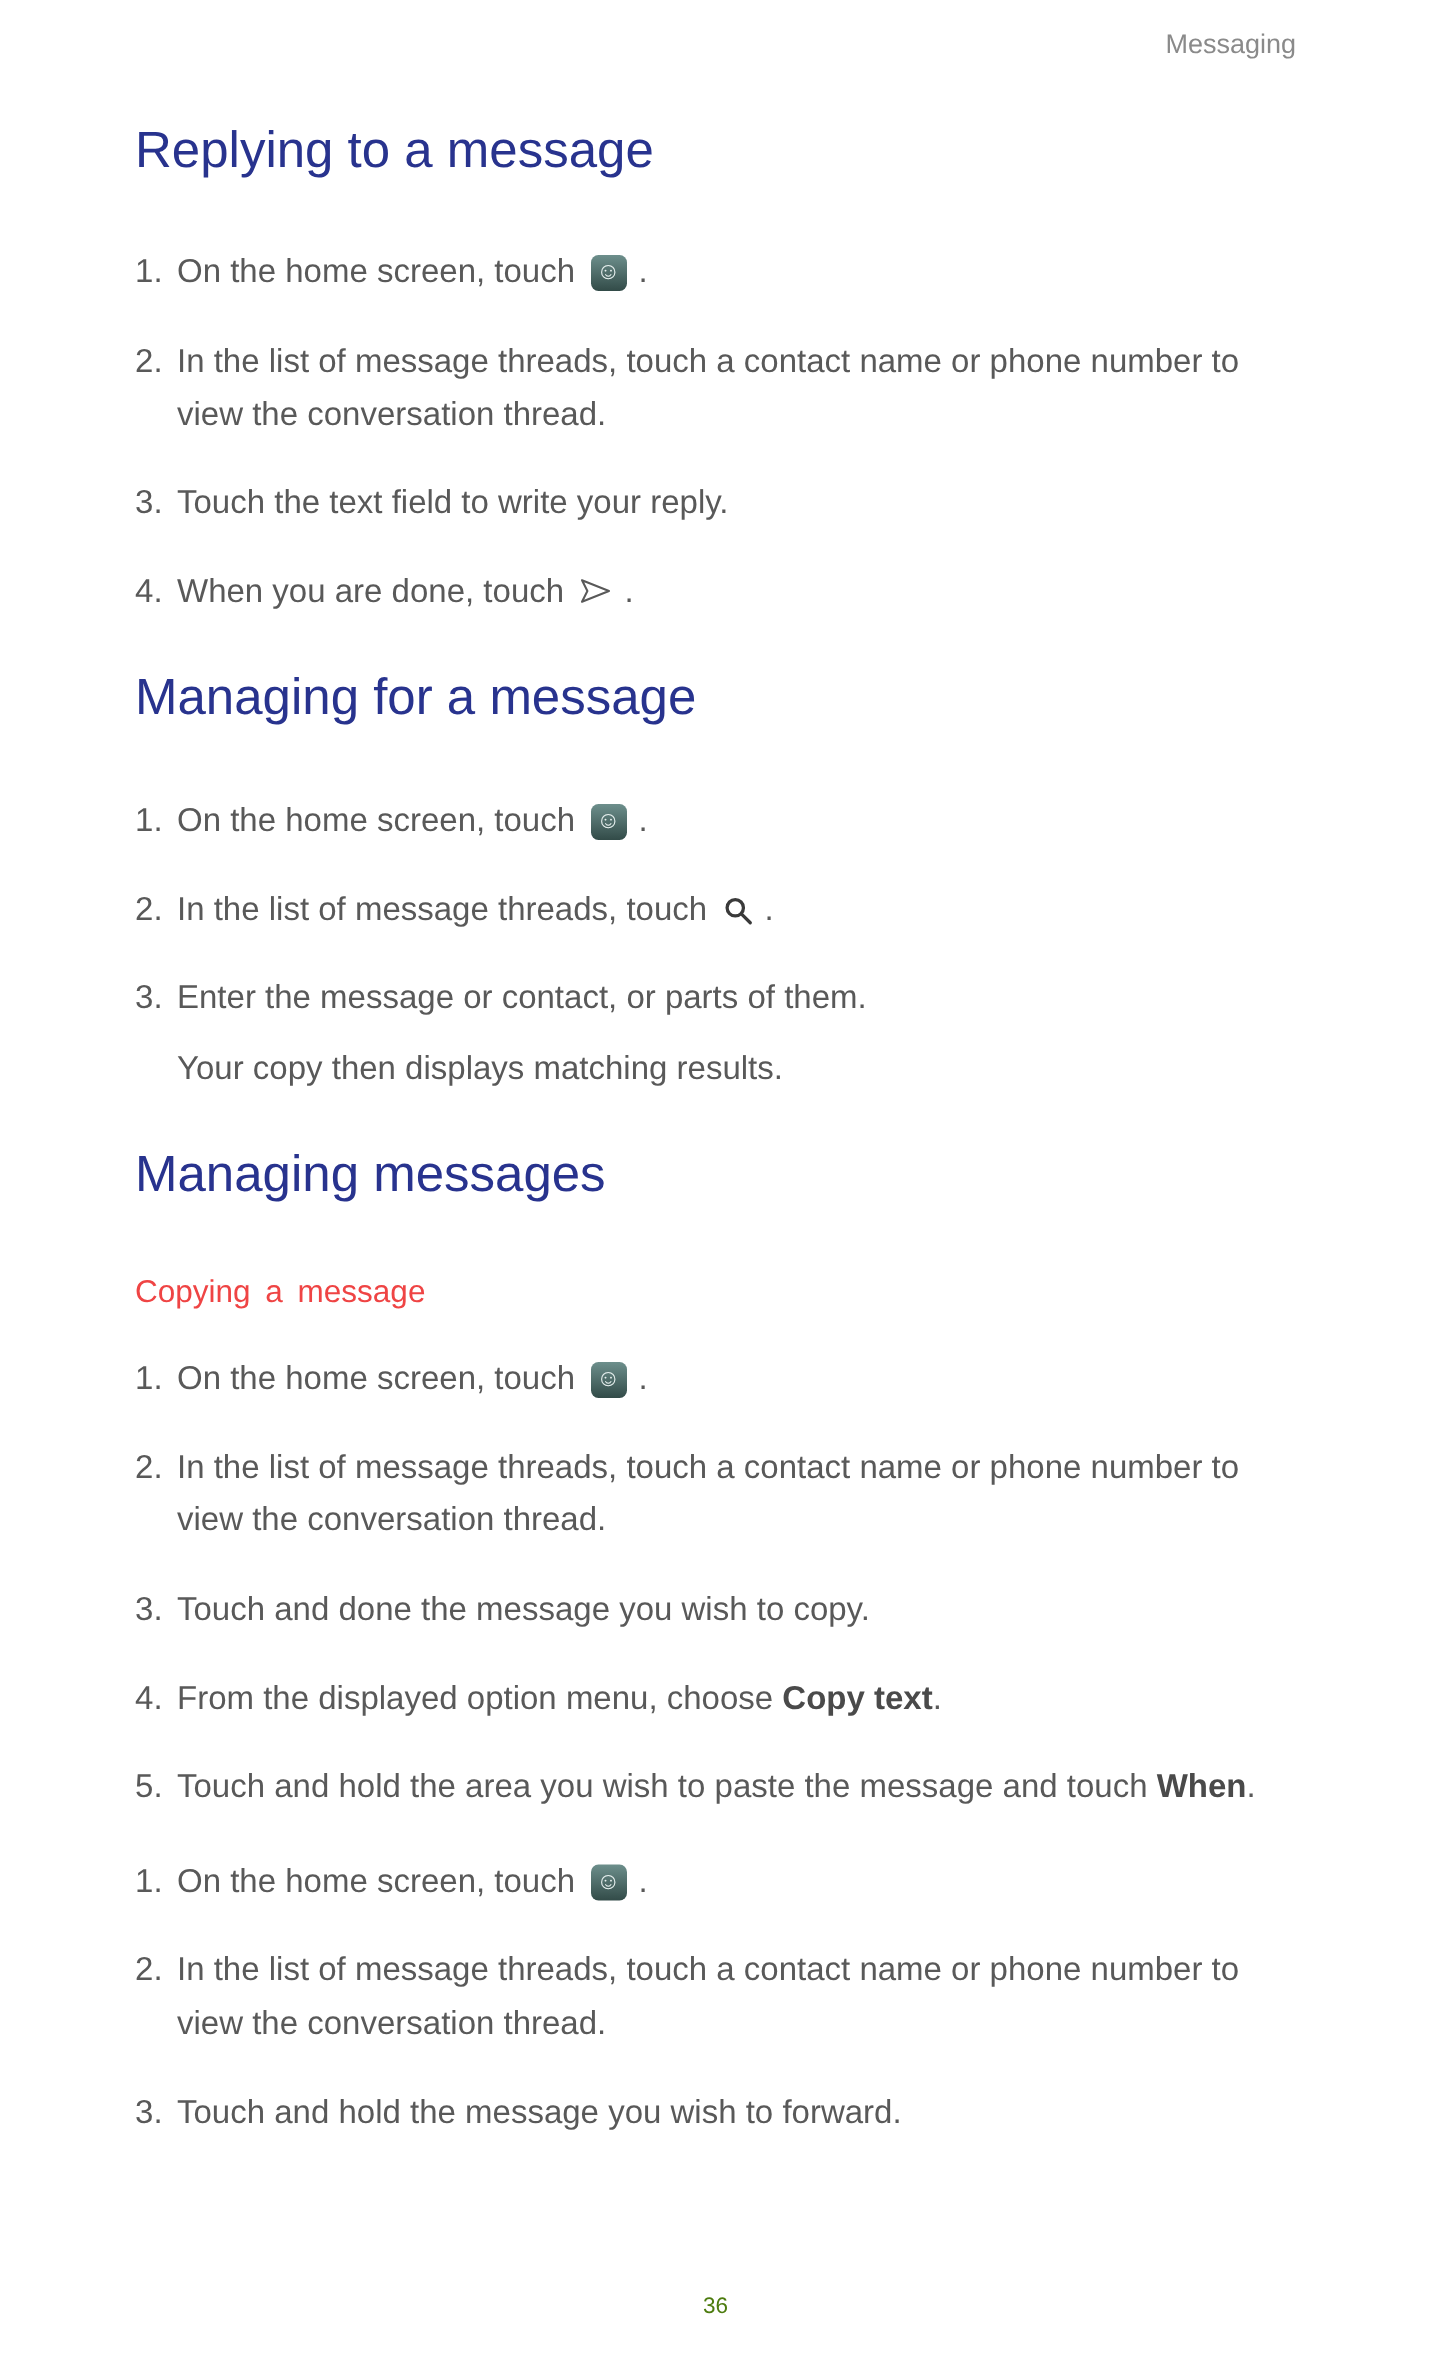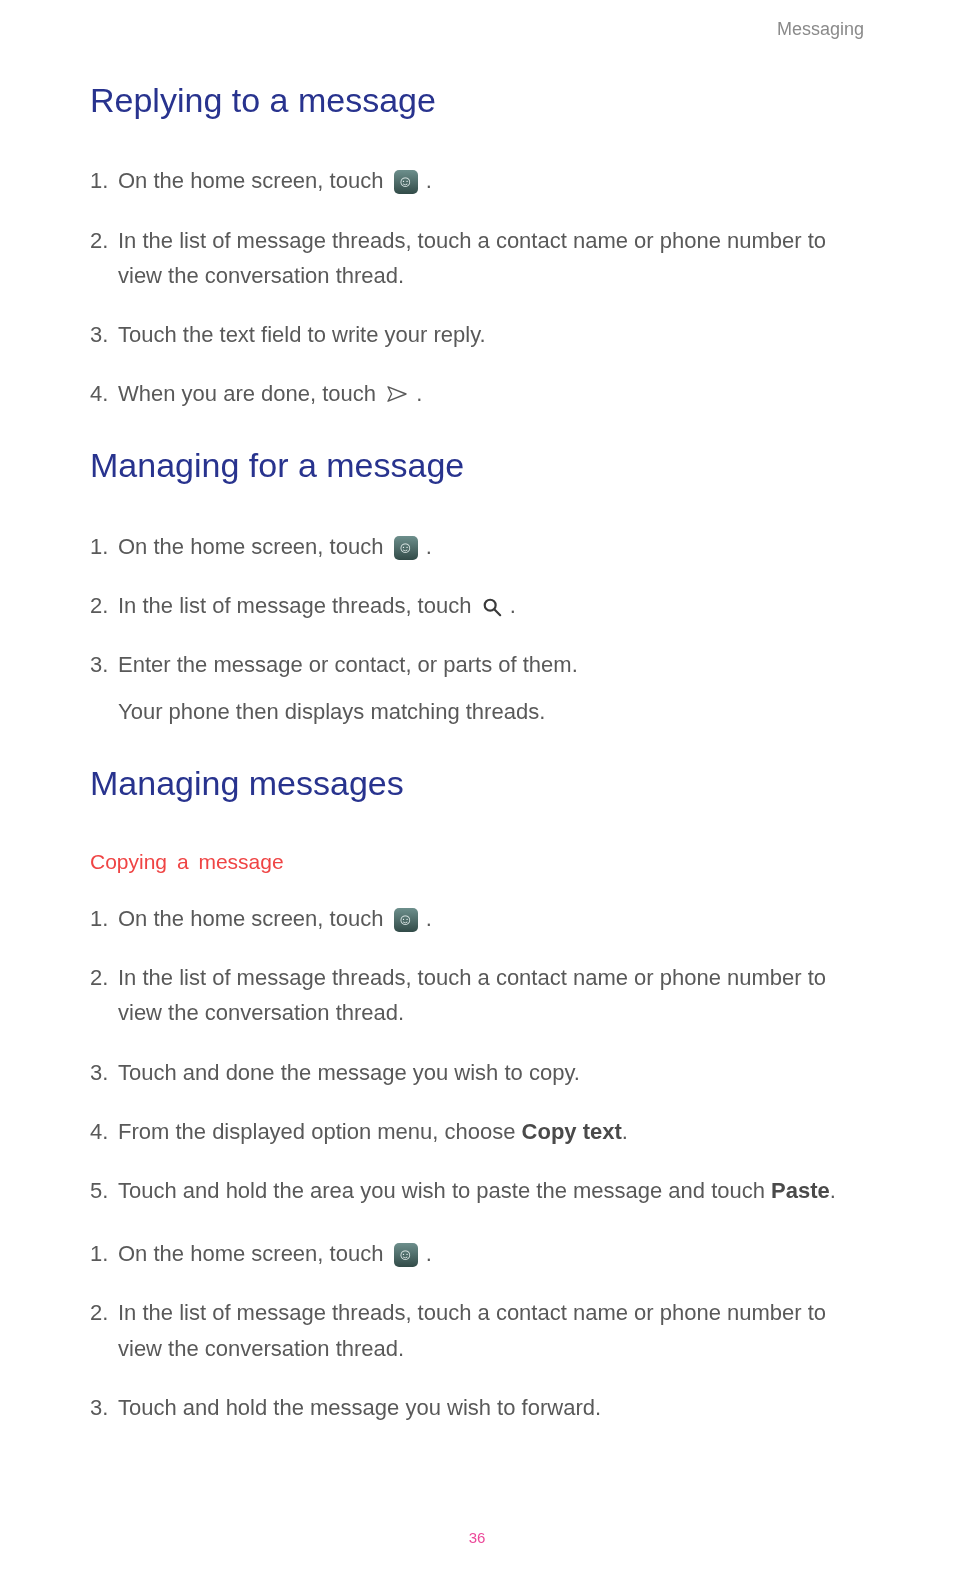--- a/index.html
+++ b/index.html
@@ -103,21 +103,21 @@
   }
   .ico.search svg { display:block; }
   .strong { font-weight: bold; color: #4a4a4a; }
   .page-number {
     position: absolute;
     bottom: 28px;
     left: 0;
     width: 100%;
     text-align: center;
     font-size: 15px;
-    color: #ec4899;
+    color: #4d7c0f;
   }
 </style>
 </head>
 <body>
 
 <div class="page">
 
   <div class="header-label">Messaging</div>
 
   <h1 class="section-heading">Replying to a message</h1>
@@ -158,21 +158,21 @@
       <span class="ico search">
         <svg viewBox="0 0 22 22" width="20" height="20">
           <circle cx="9" cy="9" r="6" fill="none" stroke="#3a3a3a" stroke-width="2.4"></circle>
           <line x1="14" y1="14" x2="20" y2="20" stroke="#3a3a3a" stroke-width="2.4" stroke-linecap="round"></line>
         </svg>
       </span>
       <span> .</span>
     </li>
     <li>
       <span>Enter the message or contact, or parts of them.</span>
-      <span class="step-extra">Your phone then displays matching threads.</span>
+      <span class="step-extra">Your copy then displays matching results.</span>
     </li>
   </ol>
 
   <h1 class="section-heading">Managing messages</h1>
 
   <h2 class="sub-heading">Copying a message</h2>
 
   <ol class="steps">
     <li>
       <span>On the home screen, touch </span>
@@ -182,21 +182,21 @@
     <li>
       <span>In the list of message threads, touch a contact name or phone number to view the conversation thread.</span>
     </li>
     <li>
       <span>Touch and done the message you wish to copy.</span>
     </li>
     <li>
       <span>From the displayed option menu, choose </span><span class="strong">Copy text</span><span>.</span>
     </li>
     <li>
-      <span>Touch and hold the area you wish to paste the message and touch </span><span class="strong">Paste</span><span>.</span>
+      <span>Touch and hold the area you wish to paste the message and touch </span><span class="strong">When</span><span>.</span>
     </li>
   </ol>
 
 
   <ol class="steps">
     <li>
       <span>On the home screen, touch </span>
       <span class="ico msg-app"></span>
       <span> .</span>
     </li>

